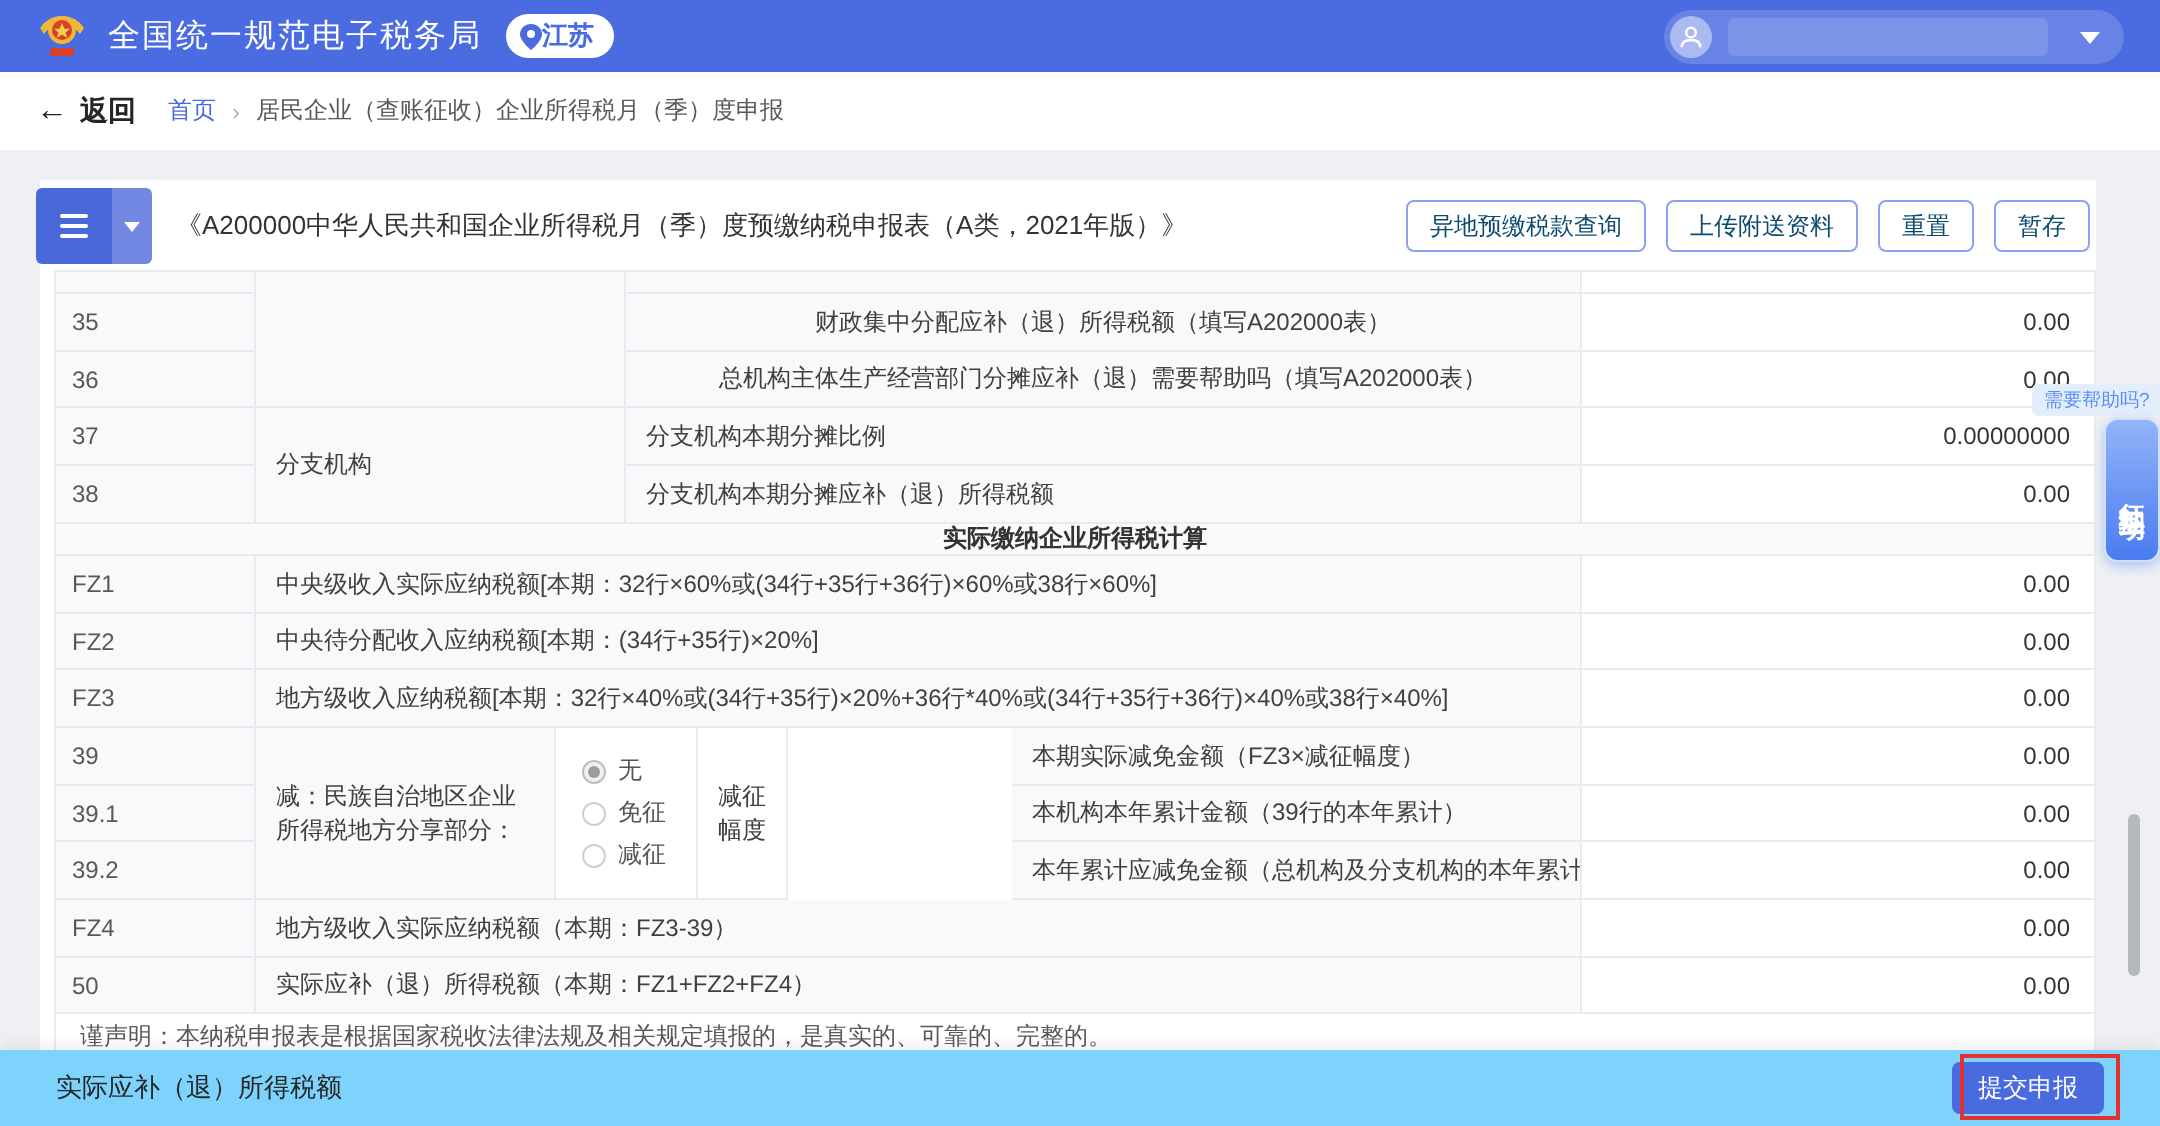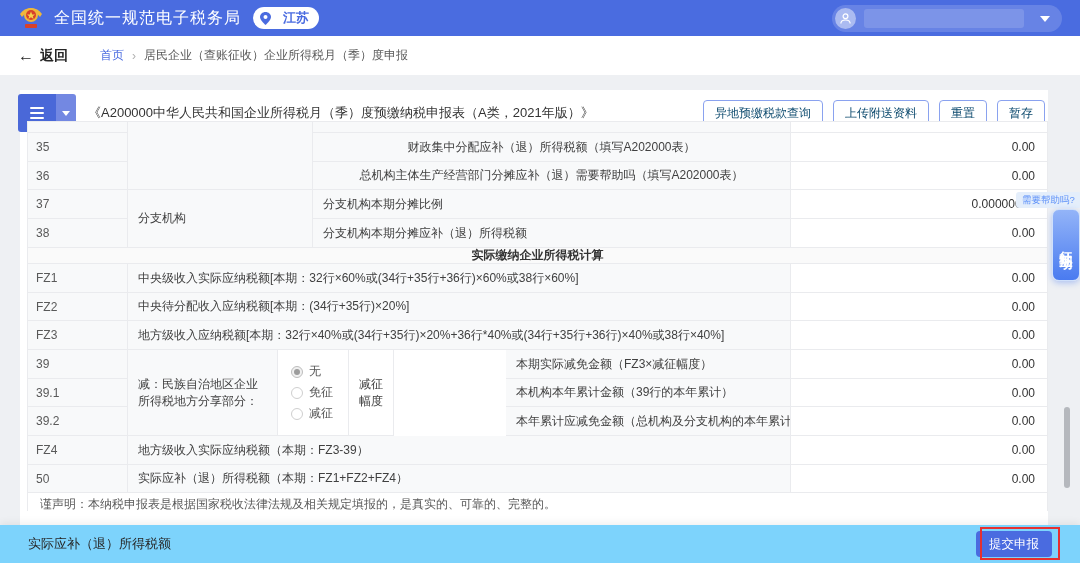--- a/index.html
+++ b/index.html
@@ -3,49 +3,49 @@
 <meta charset="utf-8">
 <style>
   html,body{margin:0;padding:0;}
   body{font-family:"Liberation Sans","DejaVu Sans",sans-serif;}
   .stage{position:relative;width:1080px;height:563px;overflow:hidden;background:#eef0f3;}
 
   
   .topbar{position:absolute;left:0;top:0;width:1080px;height:36px;background:#4a6ce0;display:flex;align-items:center;z-index:30;}
   .logo{margin-left:18px;width:26px;height:28px;position:relative;flex:0 0 auto;}
   .brand{color:#fff;font-size:16px;margin-left:10px;letter-spacing:1px;white-space:nowrap;}
-  .region-pill{margin-left:12px;height:22px;background:#fff;border-radius:12px;display:flex;align-items:center;padding:0 10px 0 7px;color:#4a6be0;font-size:13px;font-weight:bold;gap:12px;cursor:pointer;}
+  .region-pill{margin-left:12px;height:22px;background:#fff;border-radius:12px;display:flex;align-items:center;padding:0 10px 0 7px;color:#4a6be0;font-size:13px;font-weight:bold;gap:0;cursor:pointer;}
   .user-pill{position:absolute;right:18px;top:5px;width:230px;height:27px;border-radius:14px;background:rgba(255,255,255,.16);display:flex;align-items:center;}
   .avatar{width:21px;height:21px;border-radius:50%;background:rgba(255,255,255,.45);margin-left:3px;display:flex;align-items:center;justify-content:center;}
   .name-redact{height:19px;border-radius:3px;background:rgba(255,255,255,.14);margin-left:8px;width:160px;}
   .caret{width:0;height:0;border-left:5px solid transparent;border-right:5px solid transparent;border-top:6px solid #fff;margin-left:auto;margin-right:12px;}
 
   
   .breadbar{position:absolute;left:0;top:36px;width:1080px;height:39px;background:#fff;display:flex;align-items:center;z-index:20;}
   .back{display:flex;align-items:center;margin-left:18px;cursor:pointer;color:#262626;}
   .back .arr{font-size:16px;margin-right:6px;}
   .back .txt{font-size:14px;font-weight:bold;}
-  .crumbs{margin-left:32px;font-size:12px;display:flex;align-items:center;gap:8px;}
+  .crumbs{margin-left:16px;font-size:12px;display:flex;align-items:center;gap:8px;}
   .crumb-home{color:#4a6be0;cursor:pointer;}
   .crumb-sep{color:#b0b0b0;}
   .crumb-cur{color:#595959;}
 
   
   .card{position:absolute;left:20px;top:90px;width:1028px;height:435px;background:#fff;z-index:5;}
   .menu-btn{position:absolute;left:-2px;top:4px;height:38px;display:flex;border-radius:3px;overflow:hidden;cursor:pointer;}
   .menu-main{width:38px;background:#4a68d8;display:flex;align-items:center;justify-content:center;flex-direction:column;gap:3px;}
   .menu-main i{display:block;width:14px;height:2px;background:#fff;border-radius:1px;}
   .menu-drop{width:20px;background:#7388e2;display:flex;align-items:center;justify-content:center;}
   .menu-drop .caret2{width:0;height:0;border-left:4px solid transparent;border-right:4px solid transparent;border-top:5px solid #fff;}
   .form-title{position:absolute;left:68px;top:0;height:45px;display:flex;align-items:center;font-size:13px;color:#333;white-space:nowrap;}
   .tb-btns{position:absolute;right:3px;top:10px;display:flex;gap:10px;}
   .obtn{height:26px;padding:0 11px;border:1px solid #8aa2ef;border-radius:4px;background:#fff;color:#0c4a6e;font-size:12px;display:flex;align-items:center;cursor:pointer;white-space:nowrap;}
 
   
-  .tbl{position:absolute;left:7px;top:31px;width:1021px;height:390px;border:1px solid #eaebee;border-bottom:none;box-sizing:border-box;overflow:hidden;background:#fff;}
+  .tbl{position:absolute;left:7px;top:45px;width:1021px;height:390px;border:1px solid #eaebee;border-bottom:none;box-sizing:border-box;overflow:hidden;background:#fff;}
   .g{display:grid;}
   .b1{grid-template-columns:100px 185px 478px 256px;grid-template-rows:11px 29px 28px;}
   .b2{grid-template-columns:100px 185px 478px 256px;grid-template-rows:29px 29px;}
   .b4{grid-template-columns:100px 663px 256px;grid-template-rows:29px 28px 29px;}
   .b5{grid-template-columns:100px 150px 71px 45px 112px 285px 256px;grid-template-rows:29px 28px 29px;}
   .b6{grid-template-columns:100px 663px 256px;grid-template-rows:29px 28px;}
   .c{border-right:1px solid #eaebee;border-bottom:1px solid #eaebee;background:#f8f9fa;display:flex;align-items:center;font-size:12px;color:#404040;padding:0 10px;overflow:hidden;box-sizing:border-box;white-space:nowrap;}
   .c.lastcol{border-right:none;}
   .c.white{background:#fff;}
   .c.val{background:#fff;justify-content:flex-end;padding-right:12px;color:#333;}

